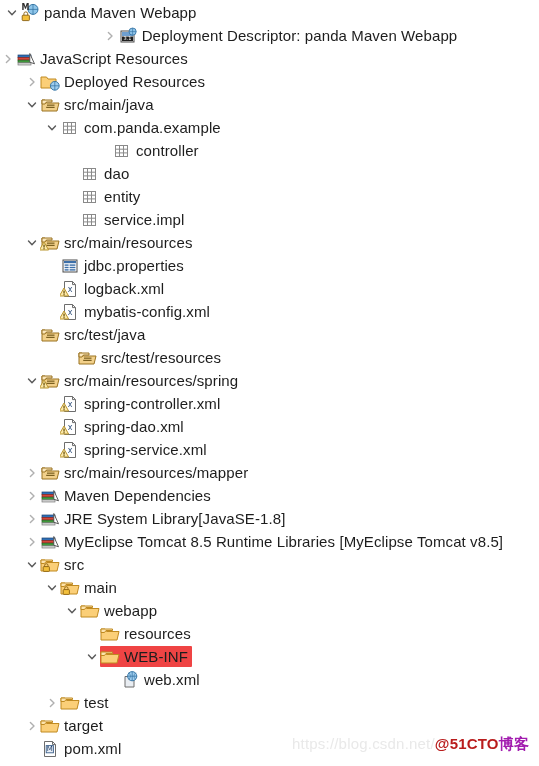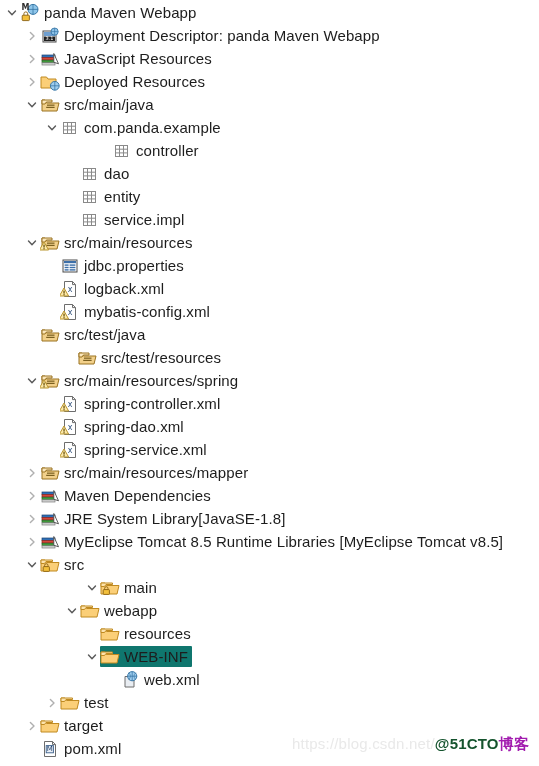--- a/index.html
+++ b/index.html
@@ -35,21 +35,21 @@
   }
 
   .row .hl {
     display: inline-flex;
     align-items: center;
     height: 21px;
     padding-right: 4px;
     border-radius: 1px;
   }
   .row.selected .hl {
-    background: #0f766e;
+    background: #ef4444;
   }
 
   .twisty {
     width: 16px;
     min-width: 16px;
     height: 23px;
     display: inline-flex;
     align-items: center;
     justify-content: center;
     color: #9a9a9a;
@@ -84,21 +84,21 @@
     letter-spacing: 0.2px;
     white-space: nowrap;
     pointer-events: none;
   }
   #watermark .cjk {
     font-family: "DejaVu Sans", sans-serif;
     color: #a21caf;
     font-weight: bold;
   }
   #watermark .at {
-    color: #14532d;
+    color: #b91c1c;
     font-weight: bold;
   }
 </style>
 </head>
 <body>
 
 <div id="tree">
     <div class="row" style="padding-left: 4px;">
       <span class="twisty">
         <svg width="10" height="10" viewBox="0 0 10 10">
@@ -113,41 +113,41 @@
             <text x="5.6" y="7.4" font-size="8" font-weight="bold" font-family="DejaVu Sans, sans-serif" text-anchor="middle" fill="#2f2f2f">M</text>
             <g transform="translate(0,8)">
               <rect x="2.2" y="4.2" width="7.2" height="5.4" rx="0.8" fill="#f3c03c" stroke="#8a6110" stroke-width="0.9"></rect>
               <path d="M3.9 4.2 V2.8 a1.9 1.9 0 0 1 3.8 0 V4.2" fill="none" stroke="#8a6110" stroke-width="0.9"></path>
             </g>
           </svg>
         </span>
         <span class="label">panda Maven Webapp</span>
       </span>
     </div>
-    <div class="row" style="padding-left: 24px;">
+    <div class="row" style="padding-left: 24px; justify-content: center;">
       <span class="twisty">
         <svg width="10" height="10" viewBox="0 0 10 10">
           <path d="M3.4 1.5 L7 5 L3.4 8.5" fill="none" stroke="#b0b0b0" stroke-width="1.4" stroke-linecap="round" stroke-linejoin="round"></path>
         </svg>
       </span>
       <span class="hl">
         <span class="icon">
           <svg width="20" height="20" viewBox="0 0 20 20">
             <rect x="3" y="5" width="13" height="11" fill="#ffffff" stroke="#4a4a4a" stroke-width="1"></rect>
             <rect x="4" y="6" width="11" height="4" fill="#6f9fd0"></rect>
             <rect x="4" y="10.5" width="11" height="4.6" fill="#1f1f1f"></rect>
             <text x="9.5" y="14.4" font-size="5" font-family="DejaVu Sans, sans-serif" text-anchor="middle" fill="#ffffff">3.1</text>
             <circle cx="14.6" cy="5.6" r="3.6" fill="#8fc3e8" stroke="#2f6fa0" stroke-width="0.8"></circle>
             <path d="M11 5.6 H18.2 M14.6 2 v7.2" stroke="#2f6fa0" stroke-width="0.6" fill="none"></path>
           </svg>
         </span>
         <span class="label">Deployment Descriptor: panda Maven Webapp</span>
       </span>
     </div>
-    <div class="row" style="padding-left: 24px;">
+    <div class="row" style="">
       <span class="twisty">
         <svg width="10" height="10" viewBox="0 0 10 10">
           <path d="M3.4 1.5 L7 5 L3.4 8.5" fill="none" stroke="#b0b0b0" stroke-width="1.4" stroke-linecap="round" stroke-linejoin="round"></path>
         </svg>
       </span>
       <span class="hl">
         <span class="icon">
           <svg width="20" height="20" viewBox="0 0 20 20">
             <rect x="2" y="6" width="13" height="2.4" fill="#2f6fb5" stroke="#1c4272" stroke-width="0.7"></rect>
             <rect x="2" y="8.6" width="13" height="2.4" fill="#d6453a" stroke="#8a241c" stroke-width="0.7"></rect>
@@ -544,21 +544,21 @@
             <path d="M1 5 L1 8.5 L4.5 8.5 L6 6.5 L12.5 6.5 L12.5 5 Z" fill="#fde4ae" stroke="#c08a21" stroke-width="1" stroke-linejoin="round"></path>
             <g transform="translate(2,7)">
               <rect x="1.2" y="4.6" width="6.2" height="4.8" rx="0.7" fill="#f3c03c" stroke="#8a6110" stroke-width="0.9"></rect>
               <path d="M2.6 4.6 V3.4 a1.7 1.7 0 0 1 3.4 0 V4.6" fill="none" stroke="#8a6110" stroke-width="0.9"></path>
             </g>
           </svg>
         </span>
         <span class="label">src</span>
       </span>
     </div>
-    <div class="row" style="padding-left: 44px; margin-left: 40px;">
+    <div class="row" style="padding-left: 44px;">
       <span class="twisty">
         <svg width="10" height="10" viewBox="0 0 10 10">
           <path d="M1.5 3 L5 6.8 L8.5 3" fill="none" stroke="#5a5a5a" stroke-width="1.4" stroke-linecap="round" stroke-linejoin="round"></path>
         </svg>
       </span>
       <span class="hl">
         <span class="icon">
           <svg width="20" height="20" viewBox="0 0 20 20">
             <path d="M1 5 L1 16 L17 16 L19 7.5 L6.5 7.5 L5 5 Z" fill="#fbcf78" stroke="#c08a21" stroke-width="1" stroke-linejoin="round"></path>
             <path d="M1 5 L1 8.5 L4.5 8.5 L6 6.5 L12.5 6.5 L12.5 5 Z" fill="#fde4ae" stroke="#c08a21" stroke-width="1" stroke-linejoin="round"></path>

